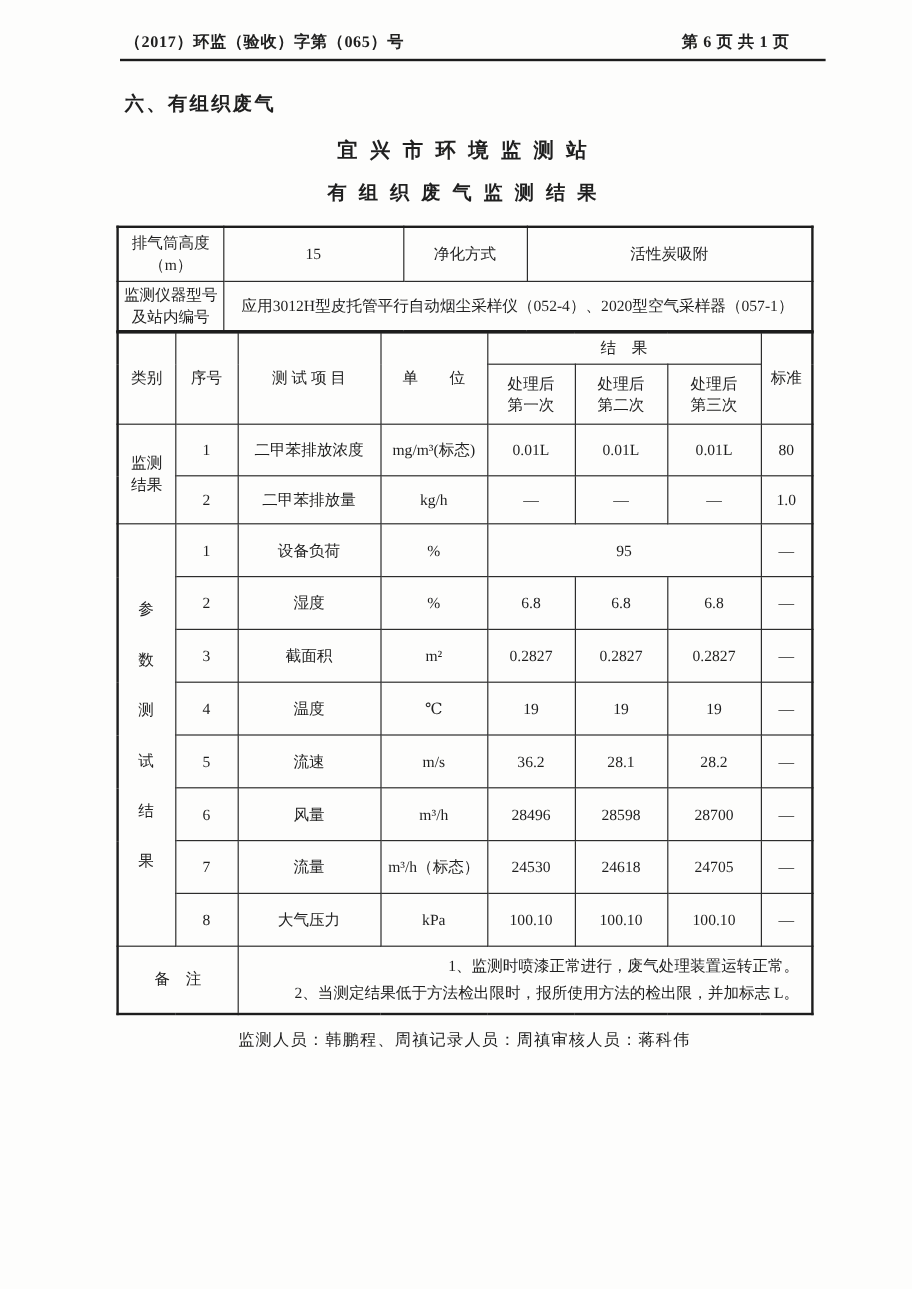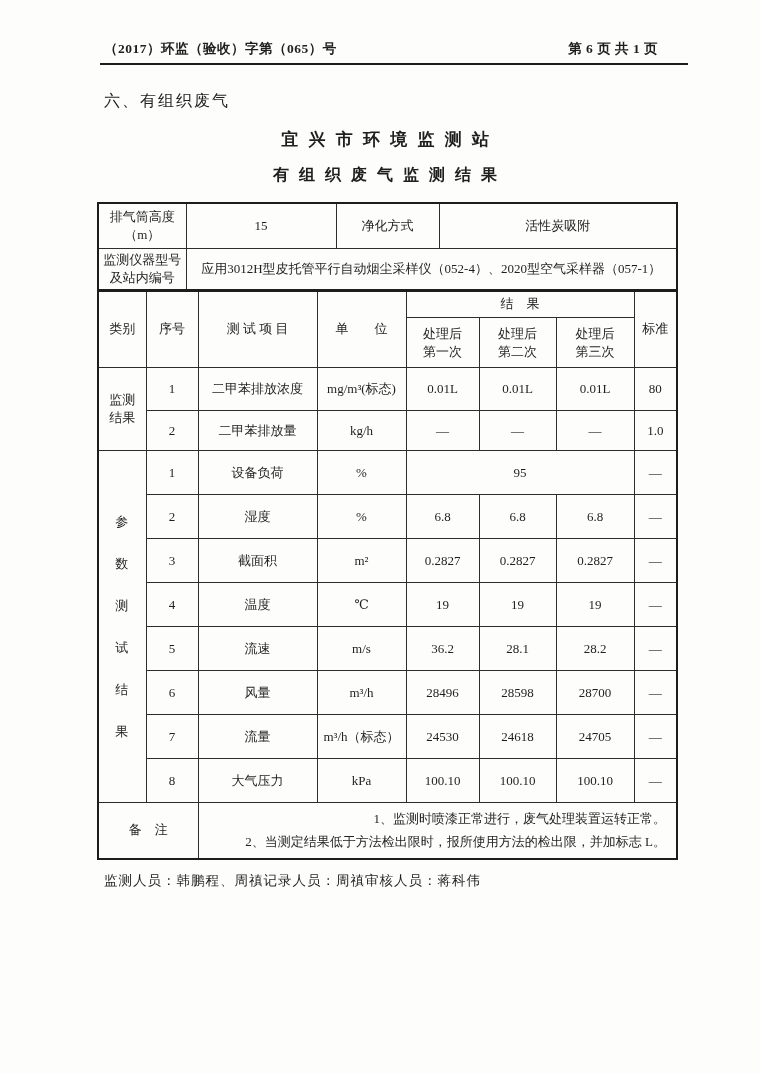--- a/index.html
+++ b/index.html
@@ -4,44 +4,44 @@
 <style>
   * { margin:0; padding:0; box-sizing:border-box; }
   html,body { background:#ffffff; }
   .page {
     position:relative; width:760px; height:1074px;
     background:#fdfdfc; color:#1f1f1f; overflow:hidden;
     font-family:"Liberation Serif","DejaVu Serif",serif;
   }
   .header {
     display:flex; justify-content:space-between; align-items:flex-end;
-    padding:40px 102px 0 104px; font-size:13.5px; font-weight:600; letter-spacing:0.5px;font-family:Liberation Serif, serif;
+    padding:26px 102px 0 104px; font-size:13.5px; font-weight:600; letter-spacing:0.5px;font-family:Liberation Serif, serif;
   }
   .rule { width:588px; height:2px; background:#1c1c1c; margin:5px 0 0 100px; }
   .section-heading {
-    margin:26px 0 0 104px; font-size:16px; font-weight:400; letter-spacing:2px;
+    margin:26px 0 0 104px; font-size:16px; font-weight:700; letter-spacing:2px;
     font-family:"Liberation Sans","DejaVu Sans",sans-serif;
   }
   .sheet { width:579px; margin:0 0 0 97px; }
   .title   { margin-top:16px; text-align:center; font-size:17px; font-weight:600; letter-spacing:3px; }
   .subtitle{ margin-top:14px; text-align:center; font-size:16px; font-weight:600; letter-spacing:3px; }
   table { border-collapse:collapse; width:579px; table-layout:fixed; }
   td, th {
     border:1px solid #2d2d2d; text-align:center; vertical-align:middle;
     font-size:13px; font-weight:normal; padding:2px 3px; overflow:hidden;
   }
   .t1 { margin-top:16px; border:2px solid #1d1d1d; }
   .t2 { margin-top:-1px; border:2px solid #1d1d1d; }
   .pre { white-space:pre-line; }
   .h45{height:45px} .h38{height:38px} .h27{height:27px} .h50{height:50px}
   .h43{height:43px} .h40{height:40px} .h44{height:44px} .h55{height:55px}
   .param-label { line-height:42px; letter-spacing:1px; }
   .remark-content { text-align:right; padding:4px 10px; line-height:1.8; }
   .footer {
-    display:flex; justify-content:flex-start;
+    display:flex; justify-content:center;
     margin:12px 0 0 104px; width:566px; font-size:13.5px; letter-spacing:1px;
   }
 </style>
 </head>
 <body>
 
 <div class="page">
 
   <div class="header">
     <span>（2017）环监（验收）字第（065）号</span>

